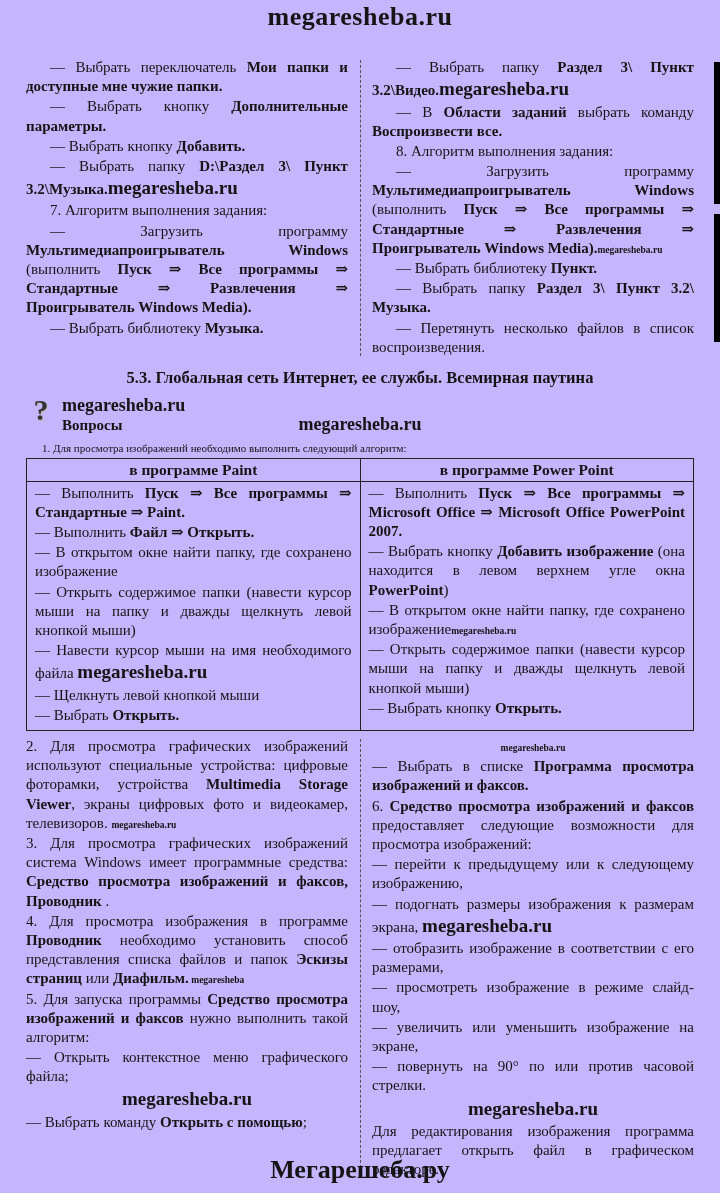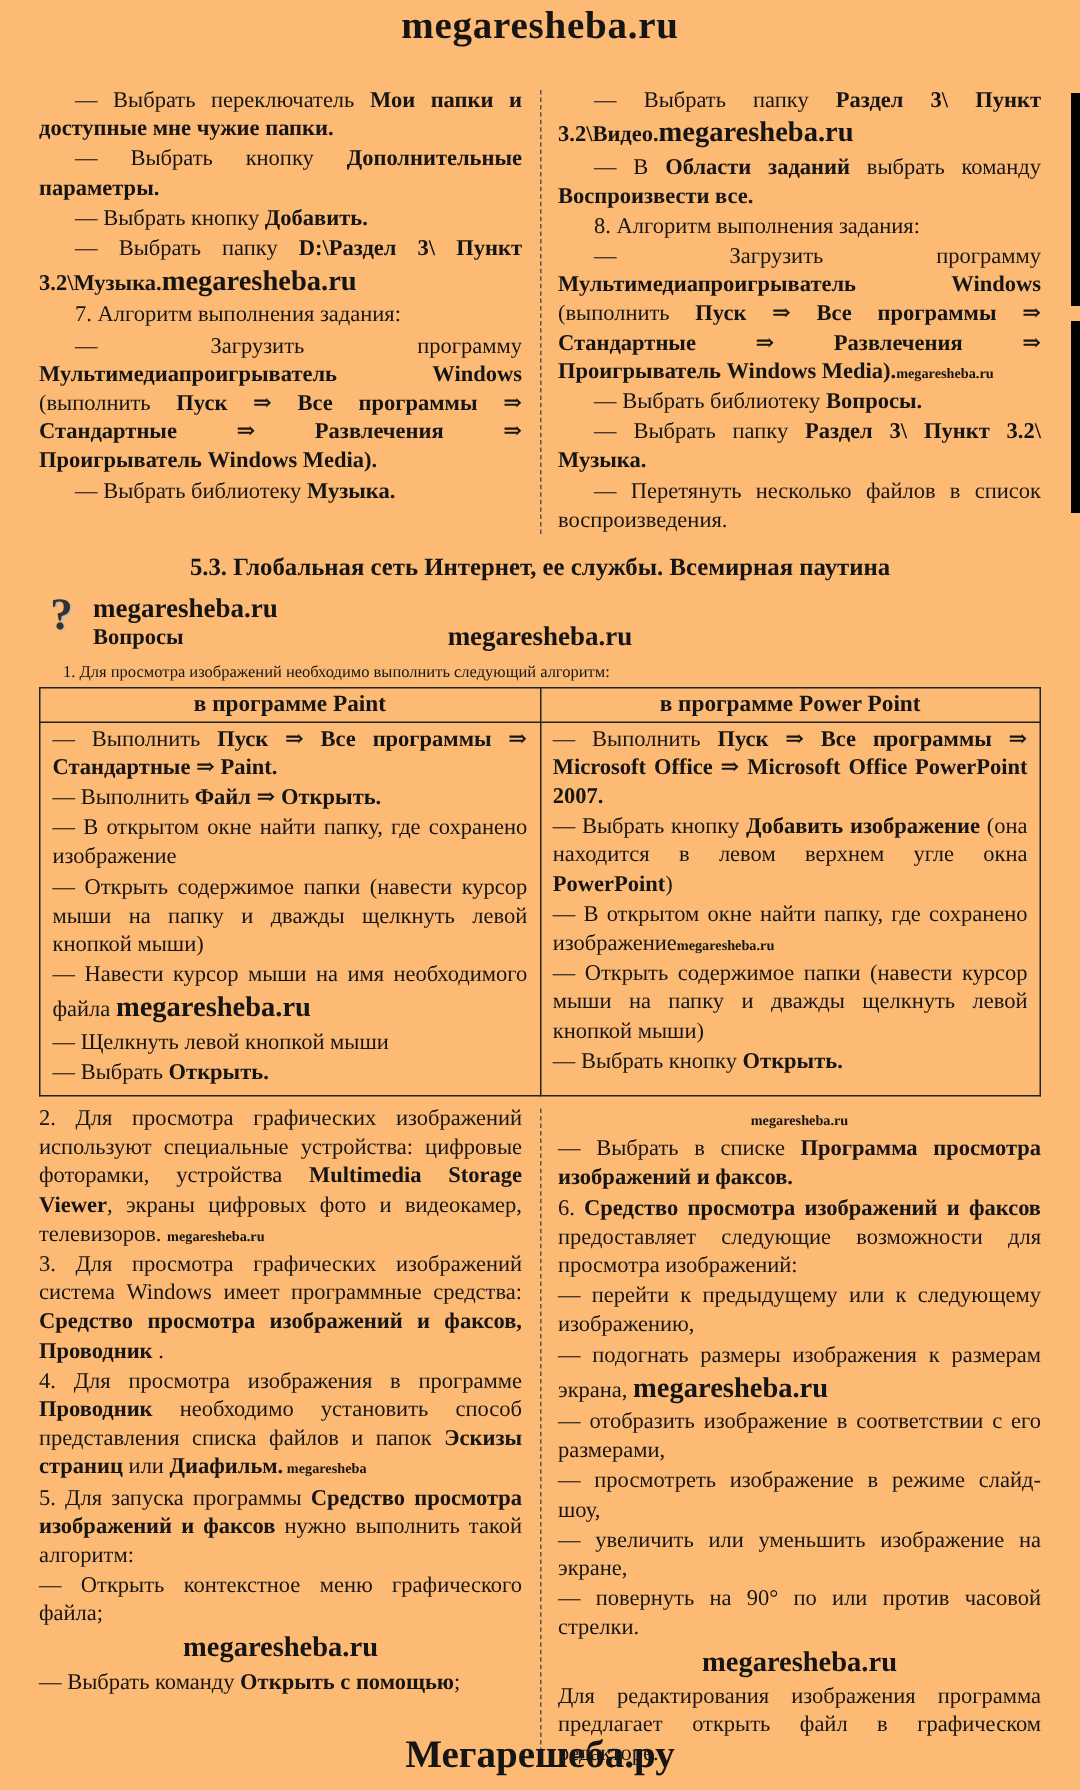--- a/index.html
+++ b/index.html
@@ -1,19 +1,19 @@
 <!DOCTYPE html>
 <html lang="ru"><head>
 <meta charset="utf-8">
 <title>Document Page</title>
 <style>
   html,body{margin:0;padding:0;background:#e8e8e8;}
   .page{
     position:relative;width:720px;height:1193px;margin:0 auto;
-    background:#fdba74;color:#151515;overflow:hidden;
+    background:#c4b5fd;color:#151515;overflow:hidden;
     font-family:"Liberation Serif","DejaVu Serif",serif;
   }
   .scan-bar{position:absolute;right:0;width:6px;background:#000;}
   .bar1{top:62px;height:142px;}
   .bar2{top:214px;height:128px;}
 
   .top-watermark{
     text-align:center;font-size:26px;font-weight:bold;
     padding-top:2px;letter-spacing:.5px;
   }
@@ -96,21 +96,21 @@
         <p class="para ind"><span>— Выбрать папку </span><span class="b">D:\Раздел 3\ Пункт 3.2\Музыка.</span><span class="w big">megaresheba.ru</span></p>
         <p class="para ind"><span>7. Алгоритм выполнения задания:</span></p>
         <p class="para ind"><span>— Загрузить программу </span><span class="b">Мультимедиапроигрыватель Windows </span><span>(выполнить </span><span class="b">Пуск ⇒ Все программы ⇒ Стандартные ⇒ Развлечения ⇒ Проигрыватель Windows Media).</span></p>
         <p class="para ind"><span>— Выбрать библиотеку </span><span class="b">Музыка.</span></p>
       </div>
     <div class="col right">
         <p class="para ind"><span>— Выбрать папку </span><span class="b">Раздел 3\ Пункт 3.2\Видео.</span><span class="w big">megaresheba.ru</span></p>
         <p class="para ind"><span>— В </span><span class="b">Области заданий </span><span>выбрать команду </span><span class="b">Воспроизвести все.</span></p>
         <p class="para ind"><span>8. Алгоритм выполнения задания:</span></p>
         <p class="para ind"><span>— Загрузить программу </span><span class="b">Мультимедиапроигрыватель Windows </span><span>(выполнить </span><span class="b">Пуск ⇒ Все программы ⇒ Стандартные ⇒ Развлечения ⇒ Проигрыватель Windows Media).</span><span class="w s">megaresheba.ru</span></p>
-        <p class="para ind"><span>— Выбрать библиотеку </span><span class="b">Вопросы.</span></p>
+        <p class="para ind"><span>— Выбрать библиотеку </span><span class="b">Пункт.</span></p>
         <p class="para ind"><span>— Выбрать папку </span><span class="b">Раздел 3\ Пункт 3.2\ Музыка.</span></p>
         <p class="para ind"><span>— Перетянуть несколько файлов в список воспроизведения.</span></p>
       </div>
   </div>
 
   <h2 class="section">5.3. Глобальная сеть Интернет, ее службы. Всемирная паутина</h2>
 
   <div class="questions-row">
     <div class="q-icon">?</div>
     <div class="q-text">

